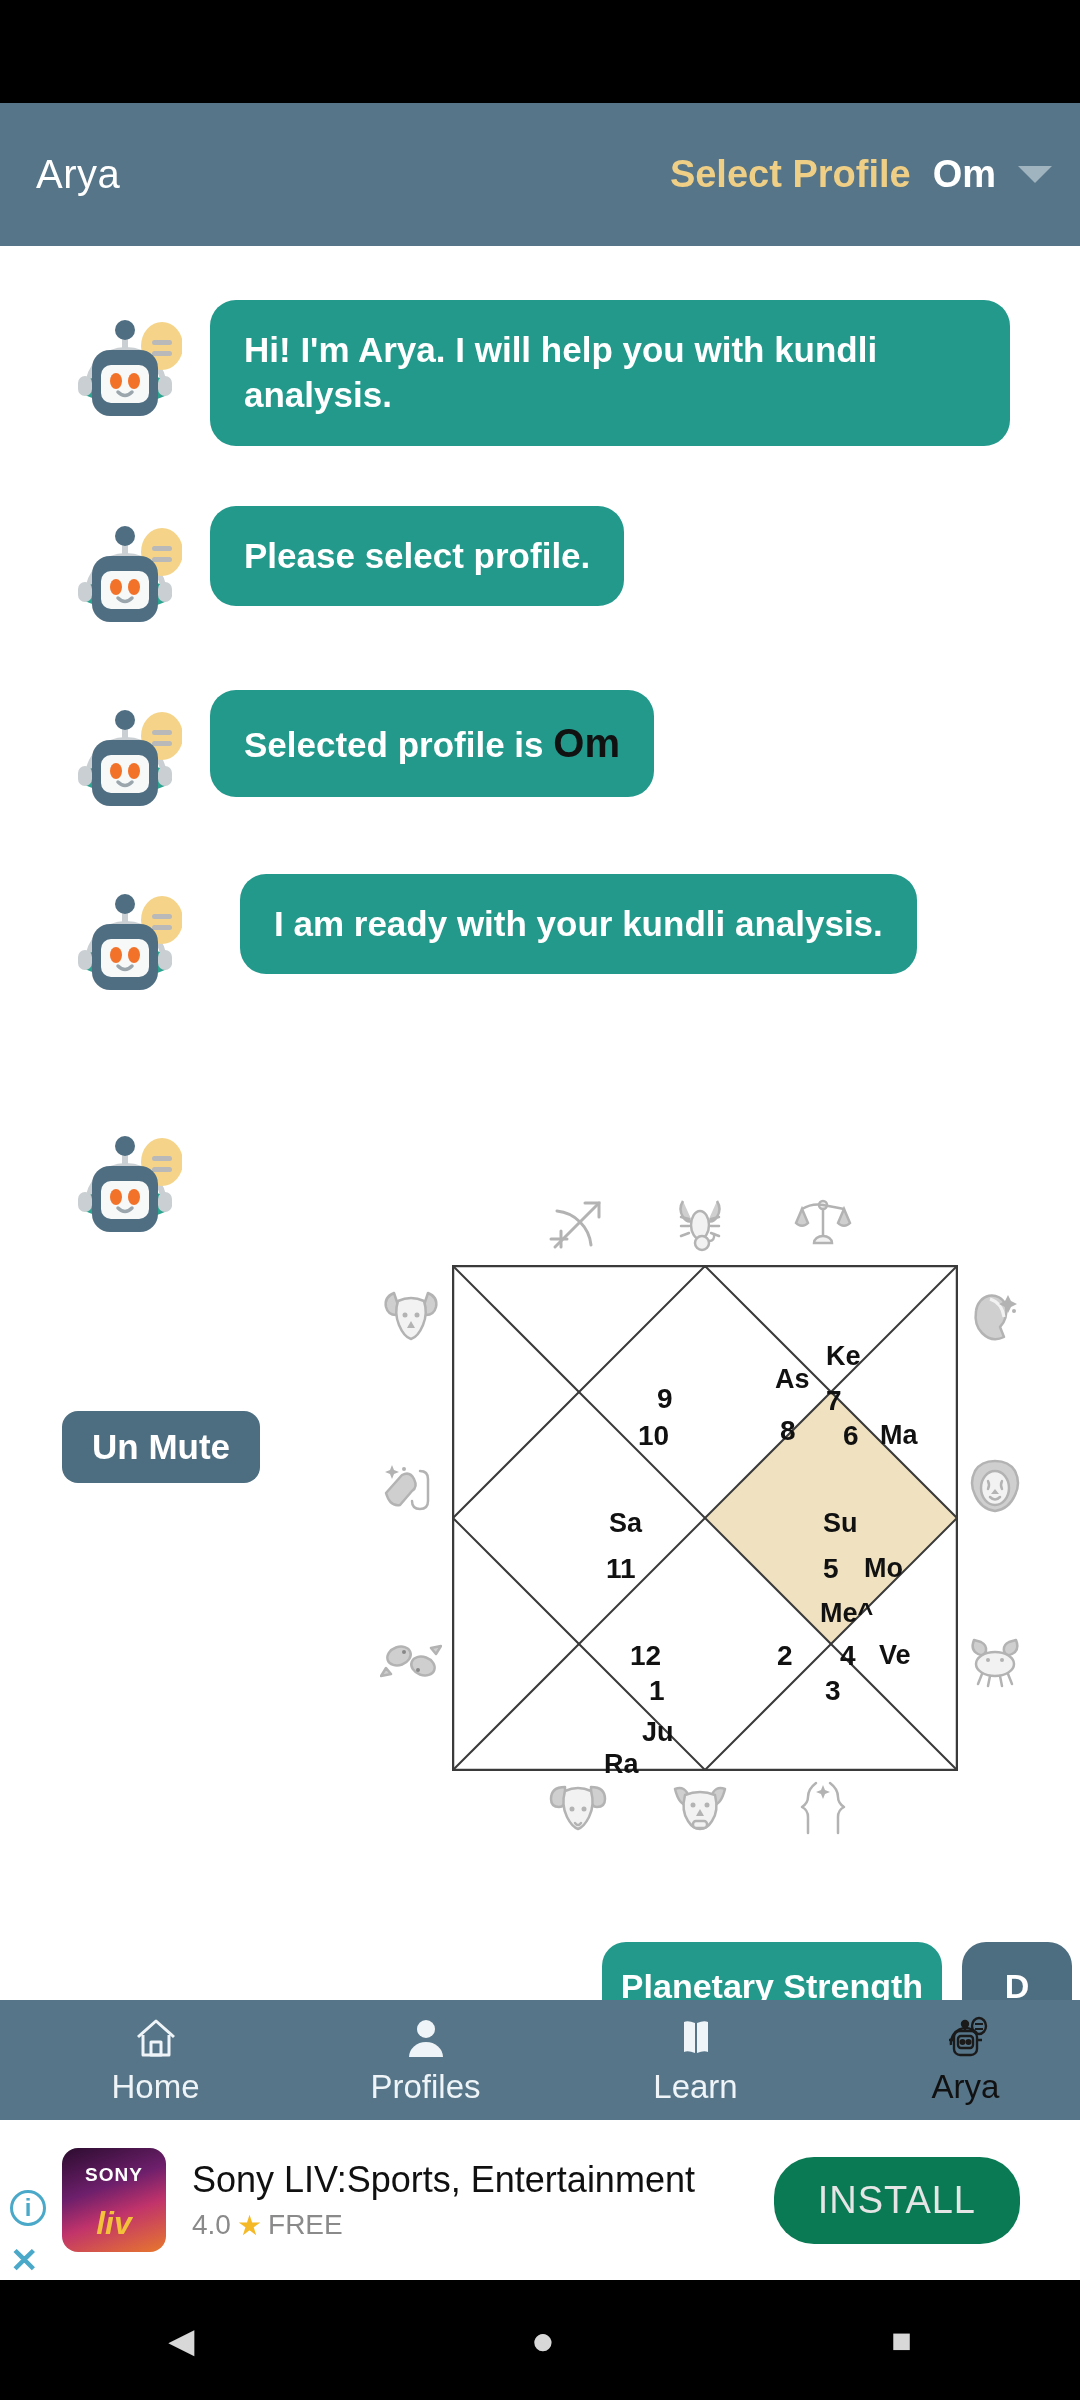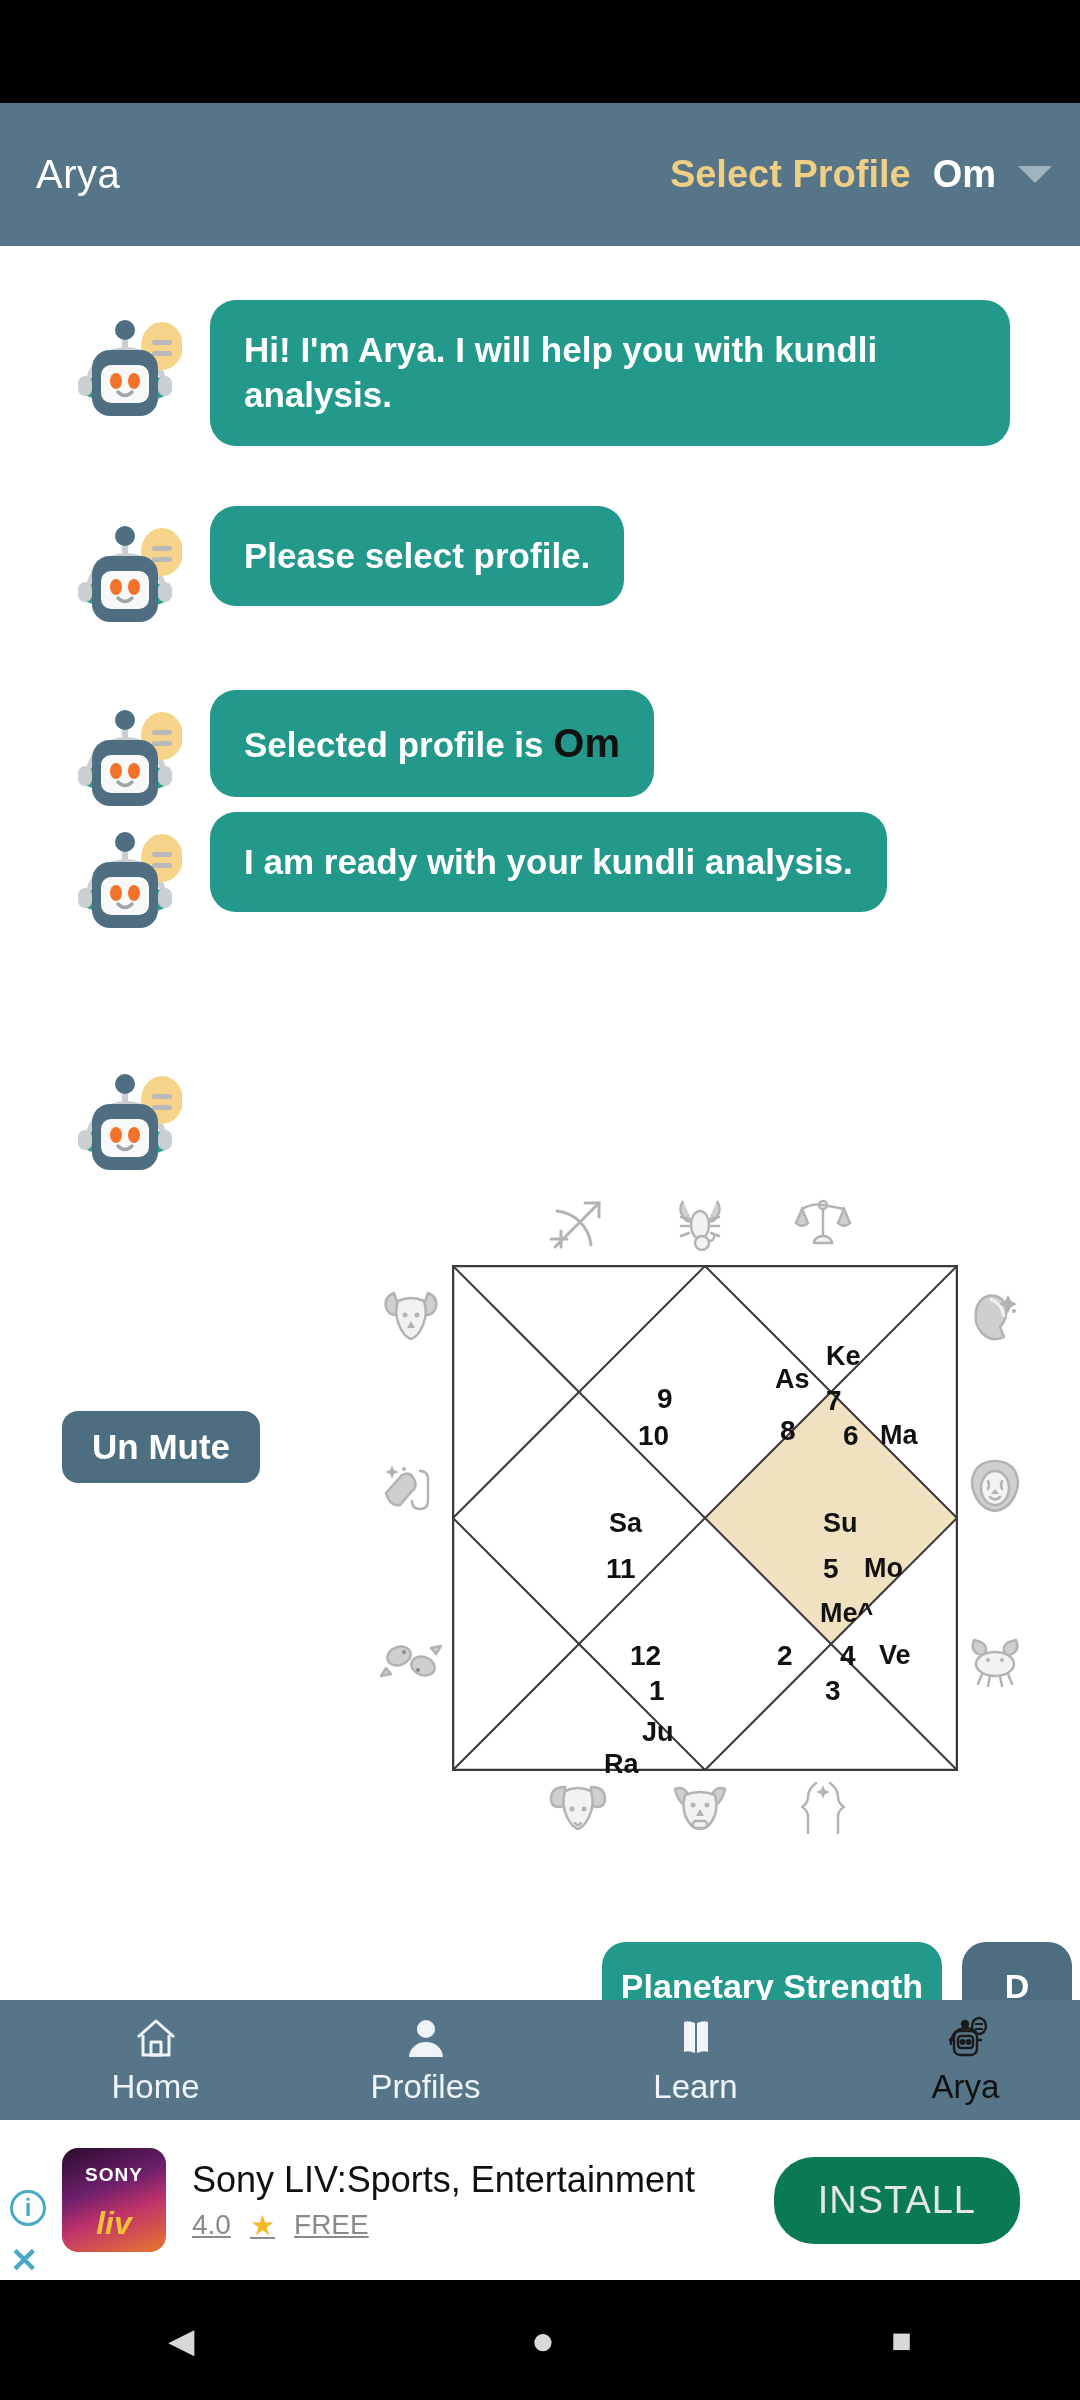--- a/index.html
+++ b/index.html
@@ -61,21 +61,21 @@
         display:flex; align-items:center; }
   .ad-icon { width:104px; height:104px; margin-left:62px; border-radius:16px; overflow:hidden;
              background:linear-gradient(160deg,#2b0c2e 0%,#6d1f6b 38%,#c0336b 62%,#e8782c 100%);
              position:relative; box-shadow:0 0 0 4px #ffffff; }
   .ad-sony { position:absolute; top:16px; left:0; width:100%; text-align:center; color:#fff;
              font-size:19px; font-weight:800; letter-spacing:1px; }
   .ad-liv { position:absolute; bottom:10px; left:0; width:100%; text-align:center;
             font-size:32px; font-weight:800; color:#f3c13a; font-style:italic; }
   .ad-text { margin-left:26px; }
   .ad-title { font-size:36px; color:#101010; }
-  .ad-sub { font-size:28px; color:#8a8a8a; margin-top:8px; display:flex; align-items:center; gap:19px;text-decoration:underline; }
+  .ad-sub { font-size:28px; color:#8a8a8a; margin-top:8px; display:flex; align-items:center; gap:6px; }
   .ad-star { color:#f5b928; font-size:28px; }
   .ad-install { margin-left:auto; margin-right:60px; background:#0a7a55; color:#e5e5e5;
                 font-size:38px; padding:22px 44px; border-radius:40px; letter-spacing:1px; }
   .ad-i { position:absolute; left:10px; top:2190px; width:36px; height:36px; border:3px solid #4aa8c9;
           border-radius:50%; color:#4aa8c9; font-size:24px; text-align:center; line-height:30px; font-weight:700; }
   .ad-x { position:absolute; left:10px; top:2240px; color:#4aa8c9; font-size:34px; font-weight:700; }
 
   
   .sysnav { position:absolute; left:0; top:2280px; width:1080px; height:120px; background:#000;
             display:flex; align-items:center; justify-content:space-around; }
@@ -158,21 +158,21 @@
           <ellipse cx="46" cy="71" rx="6" ry="8" fill="#f2722a"></ellipse>
           <ellipse cx="64" cy="71" rx="6" ry="8" fill="#f2722a"></ellipse>
           <path d="M48 82 q7 7 14 0" fill="none" stroke="#9aa6ac" stroke-width="3.5" stroke-linecap="round"></path>
           <rect x="8" y="66" width="14" height="20" rx="7" fill="#c9cfd2"></rect>
           <rect x="88" y="66" width="14" height="20" rx="7" fill="#c9cfd2"></rect>
         </svg>
       </div>
       <div class="bubble"><span>Selected profile is </span><b class="dark">Om</b></div>
     </div>
 
-    <div class="msg-row" style="">
+    <div class="msg-row" style="margin-top:62px;gap:30px;">
       <div class="avatar">
         <svg viewBox="0 0 112 112" width="112" height="112">
           <path d="M18 78 A38 38 0 0 1 94 78" fill="none" stroke="#c9cfd2" stroke-width="6"></path>
           <ellipse cx="92" cy="36" rx="21" ry="24" fill="#f5d48a"></ellipse>
           <rect x="82" y="30" width="20" height="5" rx="2.5" fill="#b9b9b9"></rect>
           <rect x="82" y="41" width="20" height="5" rx="2.5" fill="#b9b9b9"></rect>
           <ellipse cx="56" cy="78" rx="46" ry="15" fill="#2aa38f"></ellipse>
           <rect x="52" y="22" width="6" height="24" fill="#c9cfd2"></rect>
           <circle cx="55" cy="20" r="10" fill="#4f6e82"></circle>
           <rect x="22" y="40" width="66" height="66" rx="18" fill="#4f6e82"></rect>

